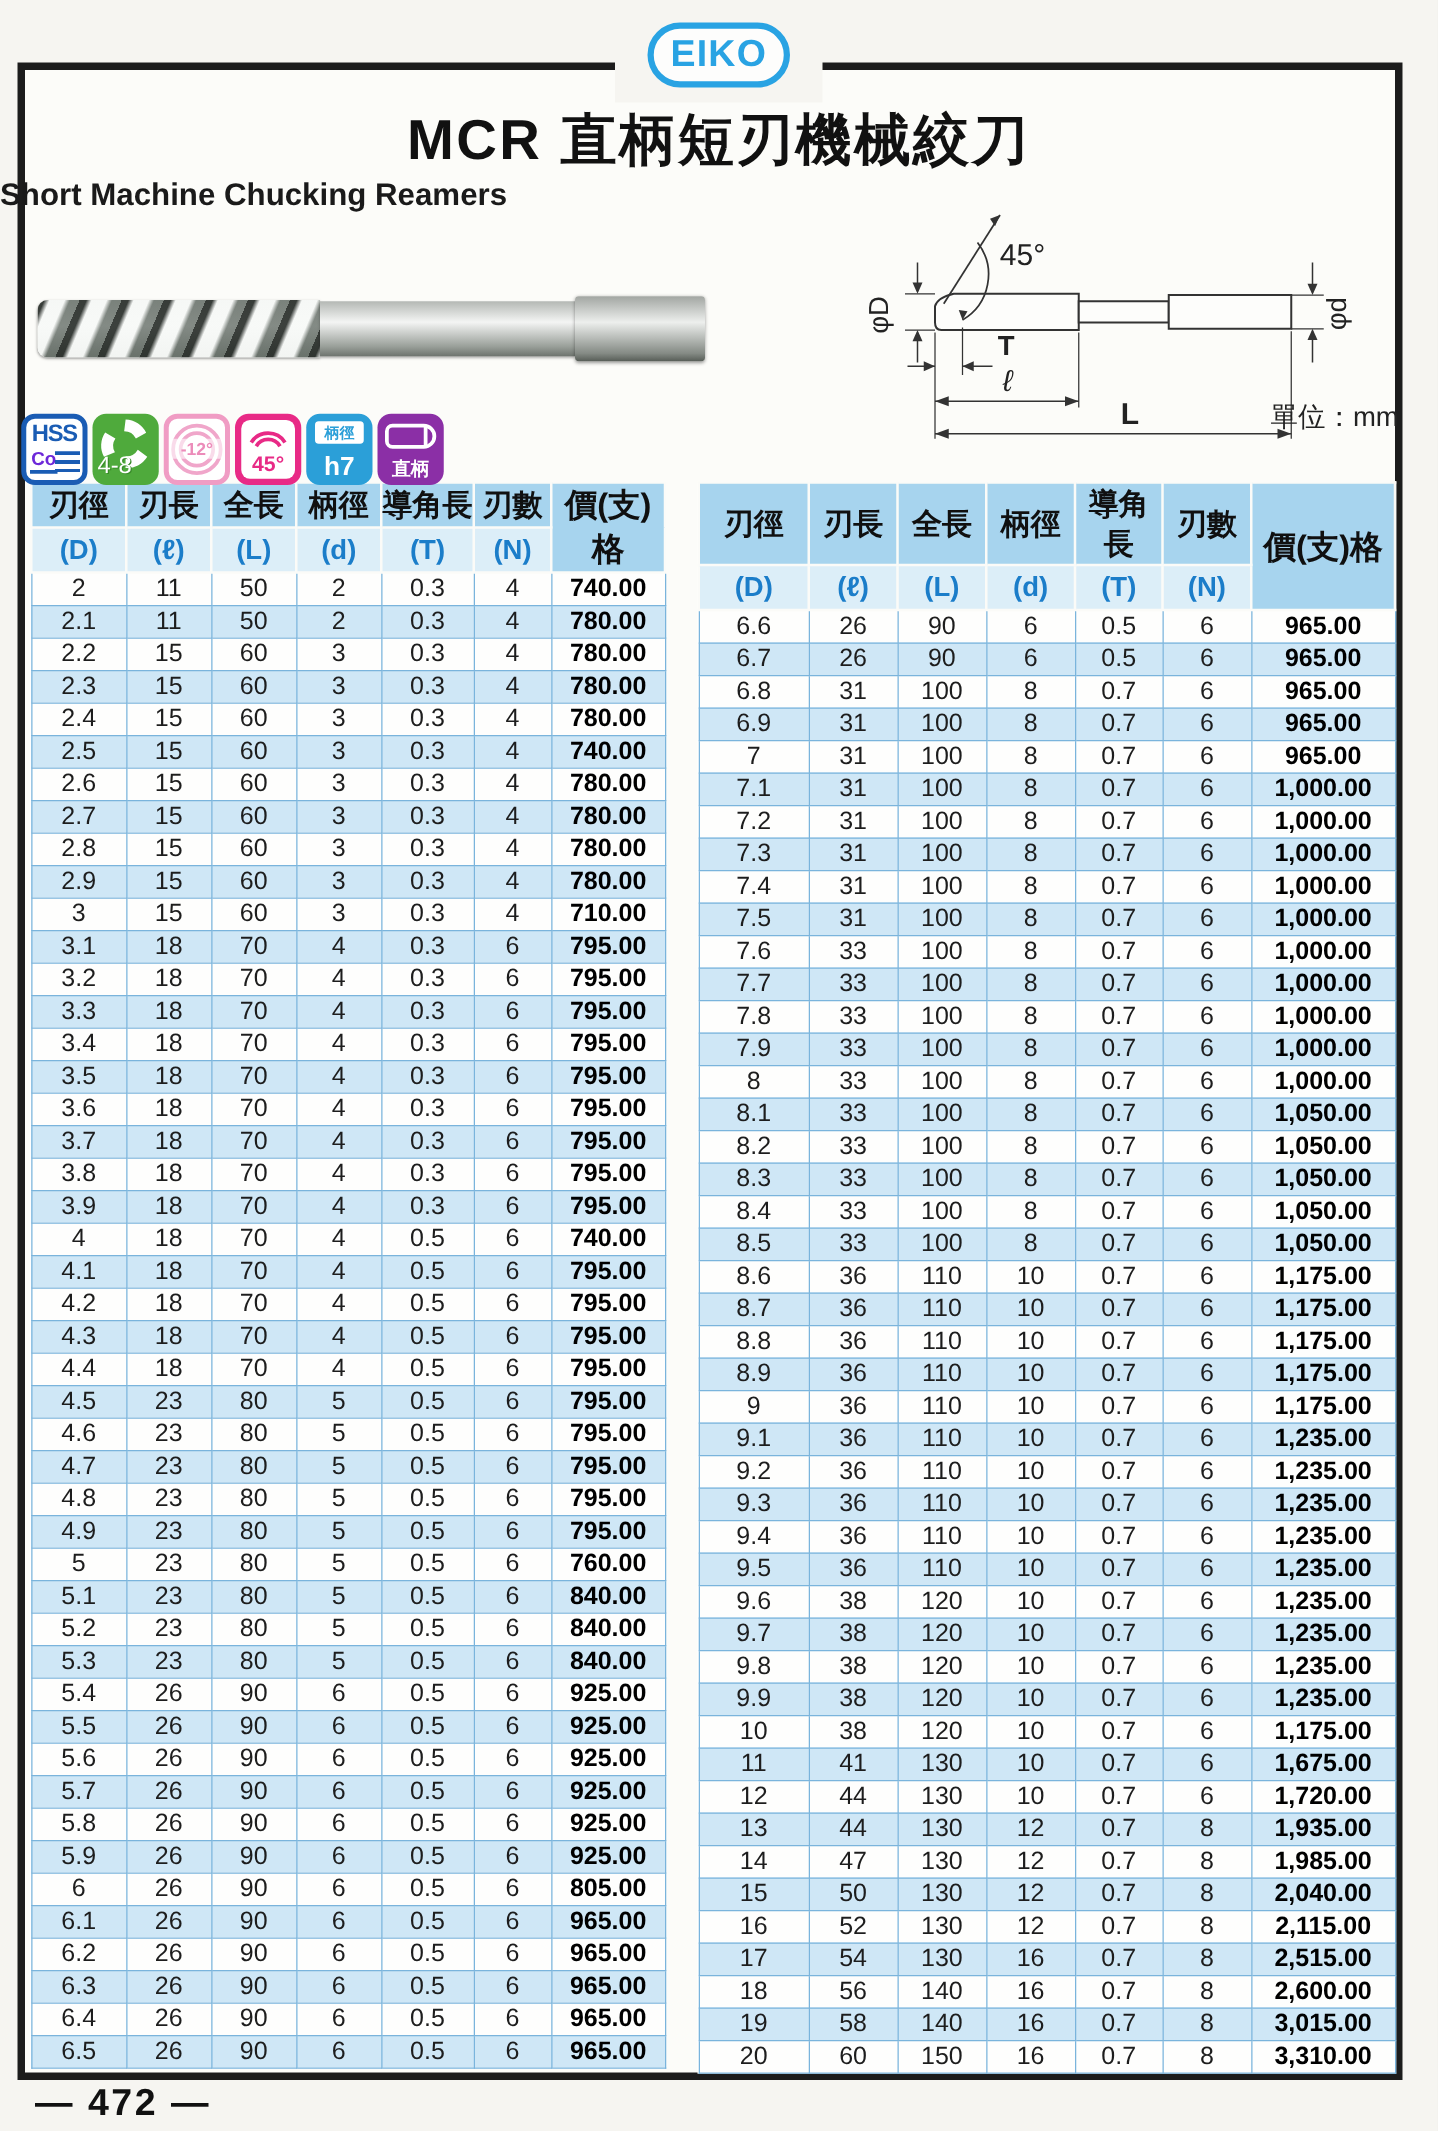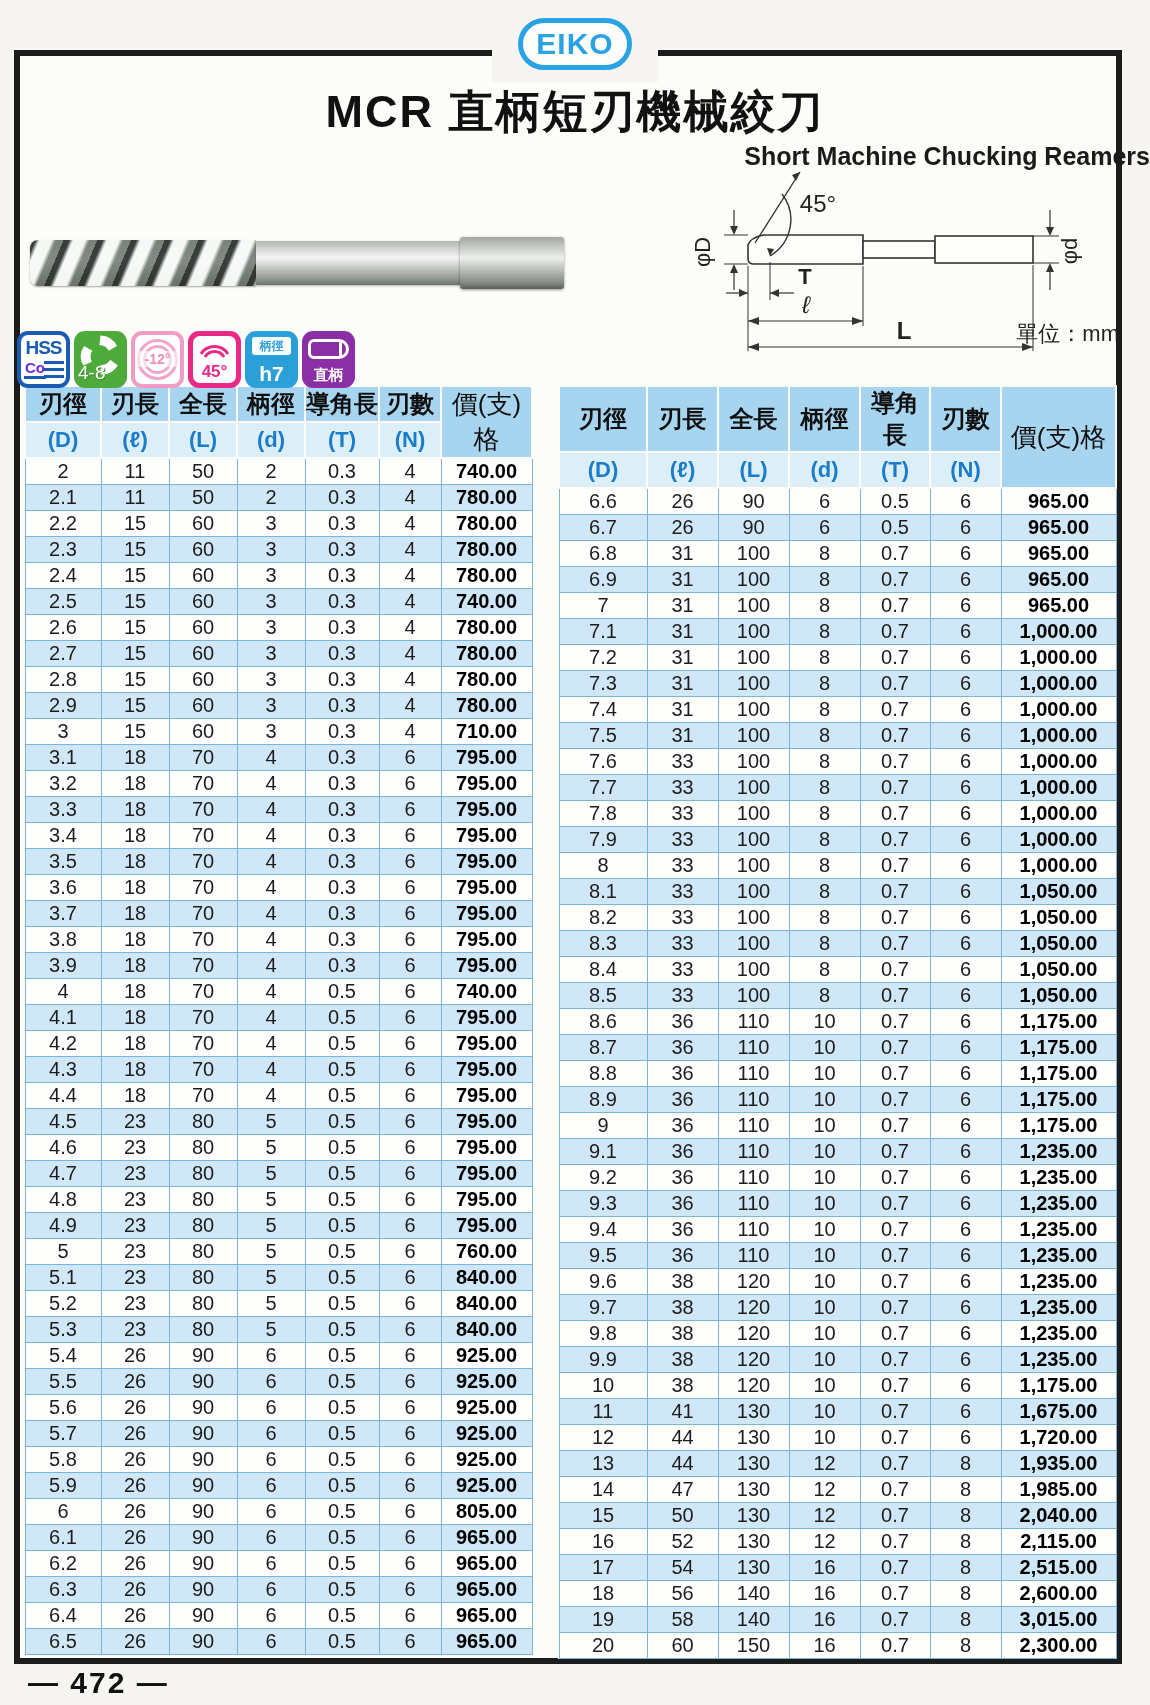--- a/index.html
+++ b/index.html
@@ -12,22 +12,22 @@
 
   
   .logo-wrap { position:absolute; left:50%; top:6px; transform:translateX(-50%);
                background:#f6f5f1; padding:12px 26px; z-index:5; }
   .logo { width:114px; height:52px; border:5px solid #29a3e3; border-radius:27px;
           display:flex; align-items:center; justify-content:center;
           color:#29a3e3; font-size:30px; font-weight:bold; letter-spacing:1px; background:#fdfdfc; }
 
   .title { position:absolute; left:0; top:82px; width:100%; text-align:center;
            font-size:45px; font-weight:bold; color:#111; letter-spacing:2px; z-index:2;}
-  .subtitle { position:absolute; left:0; top:142px; width:100%; text-align:right;
-              font-size:25px; font-weight:bold; color:#1a1a1a; z-index:2;padding-left:16px;}
+  .subtitle { position:absolute; left:0; top:142px; width:100%; text-align:left;
+              font-size:25px; font-weight:bold; color:#1a1a1a; z-index:2;}
   .type-label { position:absolute; left:28px; top:139px; font-size:29px; font-weight:bold; color:#111; z-index:3;}
 
   
   .reamer { position:absolute; left:30px; top:237px; width:534px; height:52px; }
   .reamer .flutes { position:absolute; left:0; top:3px; width:226px; height:46px;
      border-radius:8px 0 0 8px;
      background:
        repeating-linear-gradient(113deg, rgba(35,40,36,.88) 0 5px, rgba(248,250,248,.95) 9px 20px, rgba(95,104,97,.75) 24px 31px),
        linear-gradient(#c9cdc9,#f1f2f1 45%,#868c86);
      box-shadow:0 1px 2px rgba(0,0,0,.35); }
@@ -90,21 +90,21 @@
                 font-size:15px; font-weight:bold; color:#fff; }
 
   
   table { border-collapse:collapse; table-layout:fixed; position:absolute; top:385px;
           background:#fff; border:1px solid #7ab4dc; }
   .t-left { left:24px; width:507px; }
   .t-right { left:558px; width:557px; }
   th { border:2px solid #fbfbf8; }
   th.h1 { background:#a7d4ee; color:#101010; font-size:24px; font-weight:bold; height:36px; }
   th.h2 { background:#dceef8; color:#1b7dc9; font-size:22px; font-weight:bold; height:36px; }
-  th.hp { background:#a7d4ee; color:#101010; font-size:26px; font-weight:normal; }
+  th.hp { background:#a7d4ee; color:#101010; font-size:26px; font-weight:bold; }
   td { border:1px solid #7ab4dc; height:26px; text-align:center; font-size:20px; color:#1d1d1d; padding:0; }
   td.price { font-weight:bold; color:#000; font-size:20px; }
   tbody tr:nth-child(even) { background:#cfe7f6; }
   tbody tr:nth-child(odd) { background:#fefefd; }
 
   .footer { position:absolute; left:28px; top:1666px; font-size:30px; font-weight:bold; color:#111; letter-spacing:2px;}
 </style>
 </head>
 <body>
 
@@ -1093,20 +1093,20 @@
           <td class="">8</td>
           <td class="price">3,015.00</td>
         </tr>
         <tr>
           <td class="">20</td>
           <td class="">60</td>
           <td class="">150</td>
           <td class="">16</td>
           <td class="">0.7</td>
           <td class="">8</td>
-          <td class="price">2,300.00</td>
+          <td class="price">3,310.00</td>
         </tr>
       </tbody>
     </table>
 
   <div class="footer">— 472 —</div>
 
 </div>
 
 </body></html>

